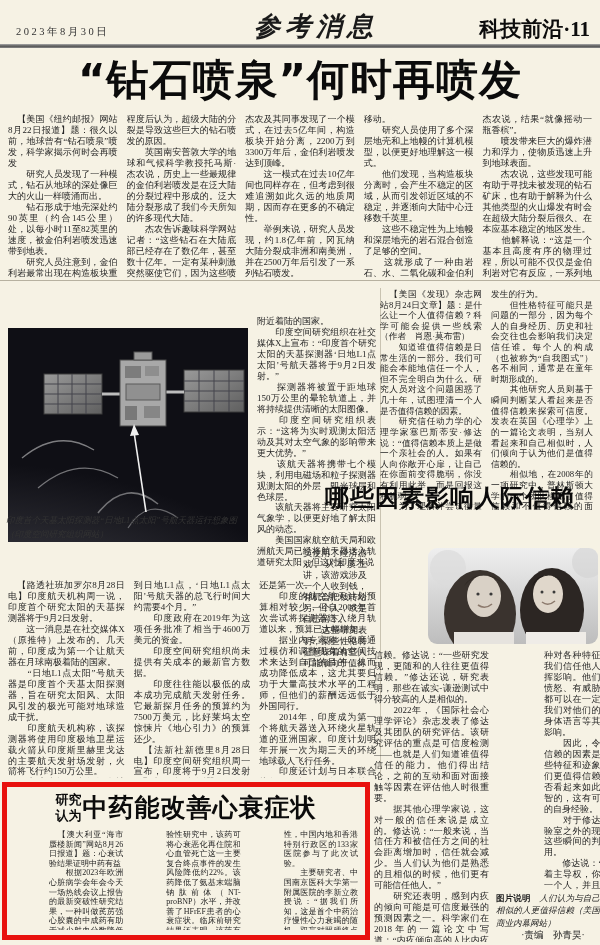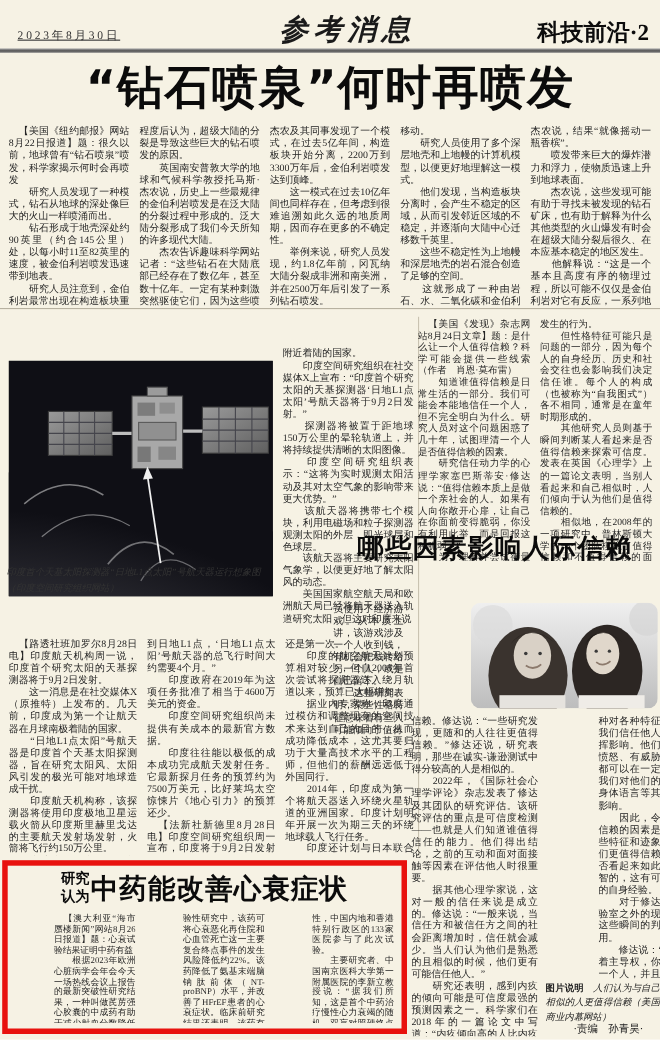--- a/index.html
+++ b/index.html
@@ -3,21 +3,21 @@
 <meta charset="utf-8">
 <style>
   html,body { margin:0; padding:0; }
   .page {
     position:relative; width:600px; height:945px;
     background:#f6f2e4; overflow:hidden;
     font-family:"Liberation Serif","DejaVu Serif",serif;
     color:#222;
   }
   
-  .hdr-date { position:absolute; left:16px; top:25px; font-size:10.5px; letter-spacing:2.5px; color:#333;text-decoration:underline; }
+  .hdr-date { position:absolute; left:16px; top:25px; font-size:10.5px; letter-spacing:2.5px; color:#333; }
   .masthead { position:absolute; left:0; right:0; top:9px; text-align:center;
     font-size:26px; font-style:italic; font-weight:bold; letter-spacing:5px; color:#1a1a1a;padding-left:32px; }
   .section-label { position:absolute; right:10px; top:15px; font-size:21px; font-weight:bold; color:#0c0c0c; }
   .hdr-rule { position:absolute; left:0; right:0; top:44px; height:4px;
     background:linear-gradient(#aaa 0%,#555 55%,#888 100%); }
   
   .col, .txtblock {
     font-size:9px; line-height:1.22; text-align:justify;
     white-space:pre-line; overflow:hidden; color:#252525;
   }
@@ -70,21 +70,21 @@
   .a4-cols { position:absolute; left:7px; right:7px; top:43px; bottom:5px; display:flex; gap:8px; }
   .a4-cols .col { flex:1; font-size:8px; line-height:1.2;margin-left:35px; }
 </style>
 </head>
 <body>
 
 <div class="page">
 
   <div class="hdr-date">2023年8月30日</div>
   <div class="masthead">参考消息</div>
-  <div class="section-label">科技前沿·2</div>
+  <div class="section-label">科技前沿·11</div>
   <div class="hdr-rule"></div>
 
   <div class="a1-headline">“钻石喷泉”何时再喷发</div>
   <div class="a1-cols">
     <div class="col">　【美国《纽约邮报》网站8月22日报道】题：很久以前，地球曾有“钻石喷泉”喷发，科学家揭示何时会再喷发
 　　研究人员发现了一种模式，钻石从地球的深处像巨大的火山一样喷涌而出。
 　　钻石形成于地壳深处约90英里（约合145公里）处，以每小时11至82英里的速度，被金伯利岩喷发迅速带到地表。
 　　研究人员注意到，金伯利岩最常出现在构造板块重大断裂期间。
 　　科学家在分析了金伯利岩的年龄和当时发生的板块分裂</div>
     <div class="col">程度后认为，超级大陆的分裂是导致这些巨大的钻石喷发的原因。

